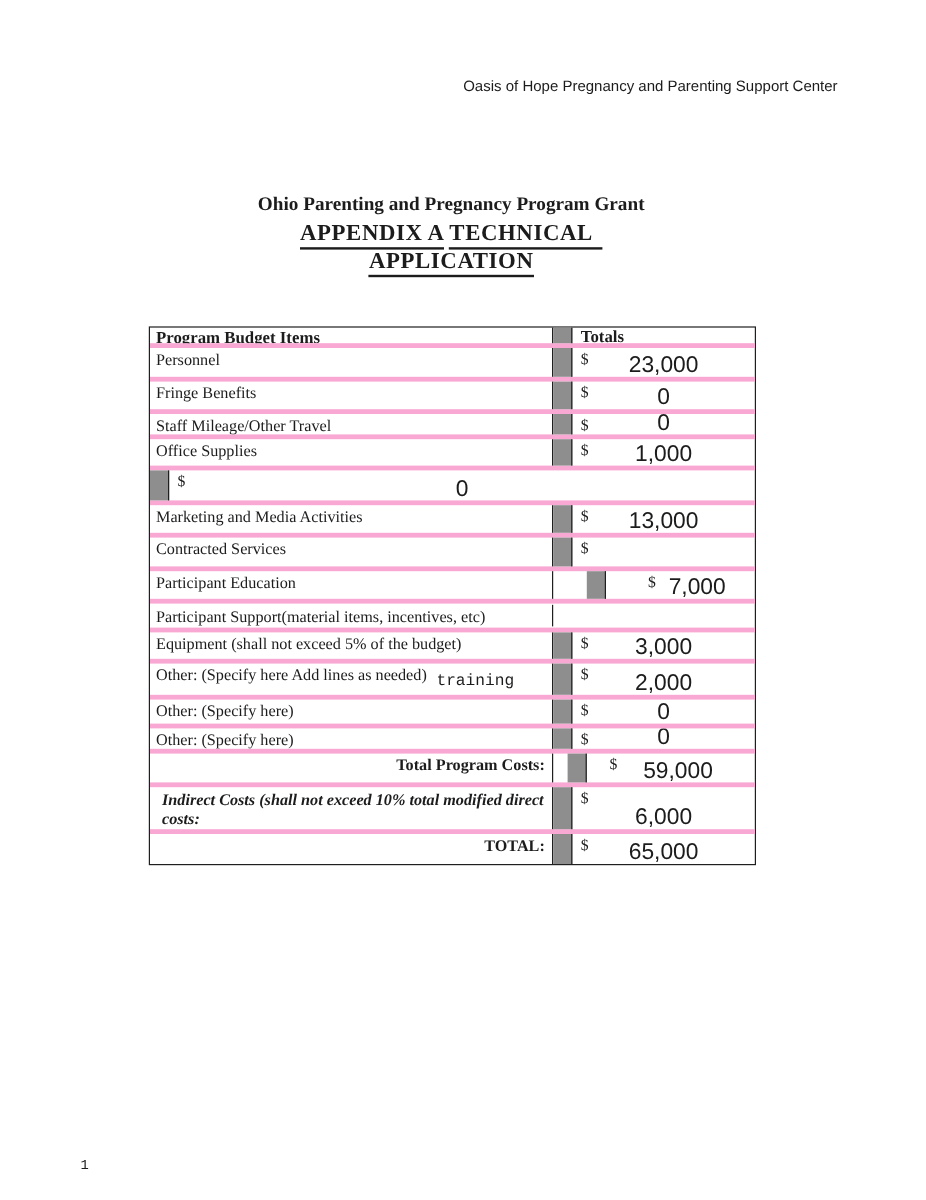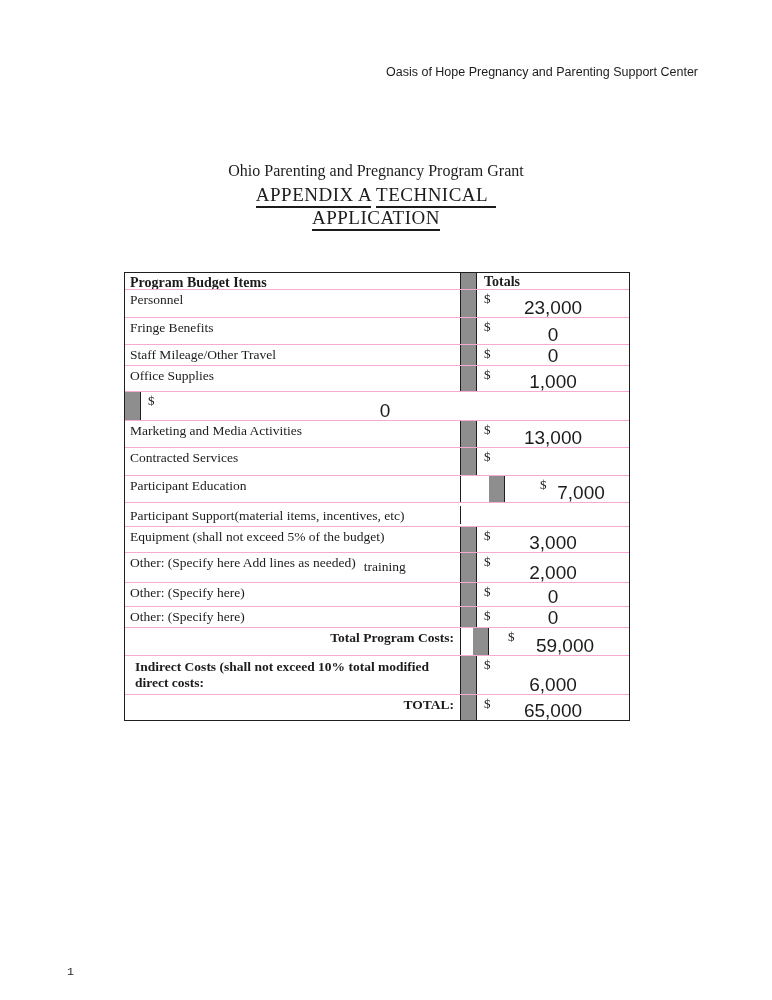--- a/index.html
+++ b/index.html
@@ -34,36 +34,36 @@
     font-size: 12.5px;
     white-space: nowrap;
   }
 
   
   .title-block {
     position: absolute;
     left: 0; top: 161px;
     width: 752px;
     text-align: center;
-    font-weight: normal;
+    font-weight: bold;
   }
   .title-line1 { font-size: 16px; line-height: 20px; }
   .title-line2 { font-size: 19px; line-height: 23px; margin-top: 2px; letter-spacing: 0.5px; }
   .title-line3 { font-size: 19px; line-height: 23px; letter-spacing: 0.5px; }
   .uline { border-bottom: 2px solid #1c1c1c; padding-bottom: 1px; }
   .uline-trail { padding-right: 8px; }
 
   
   .budget-table {
     position: absolute;
     left: 124px; top: 272px;
     width: 506px;
     border: 1px solid #1f1f1f;
   }
-  .t-row { display: flex; border-bottom: 1px solid #f9a8d4; }
+  .t-row { display: flex; border-bottom: 4px solid #f9a8d4; }
   .t-row:last-child { border-bottom: none; }
   .t-row:nth-child(1)  { height: 17px; }
   .t-row:nth-child(2)  { height: 28px; }
   .t-row:nth-child(3)  { height: 27px; }
   .t-row:nth-child(4)  { height: 21px; }
   .t-row:nth-child(5)  { height: 26px; }
   .t-row:nth-child(6)  { height: 29px; }
   .t-row:nth-child(7)  { height: 27px; }
   .t-row:nth-child(8)  { height: 28px; }
   .t-row:nth-child(9)  { height: 27px; gap: 28px; }
@@ -90,37 +90,37 @@
     border-right: 1px solid #1f1f1f;
   }
   .cell-total {
     flex: 1;
     position: relative;
     overflow: hidden;
   }
   .cell-label.head, .cell-total.head { font-weight: bold; font-size: 14px; }
   .cell-total.head { padding: 1px 0 0 7px; }
   .cell-label.right-bold { font-weight: bold; text-align: right; padding-right: 6px; }
-  .cell-label.indirect-bold { font-weight: bold; padding-left: 10px; padding-top: 3px; }
+  .cell-label.indirect-bold { font-weight: bold; padding-left: 10px; padding-top: 3px; font-style: italic; }
   .dollar {
     position: absolute;
     top: 1px; left: 7px;
     font-size: 13px;
   }
   .amount {
     position: absolute;
     bottom: 2px; left: 0;
     width: 100%;
     text-align: center;
     font-family: "Liberation Sans", sans-serif;
     font-size: 19px;
     line-height: 15px;
   }
   .filled-value {
-    font-family: Liberation Serif, serif;
+    font-family: Liberation Mono, monospace;
     font-size: 13.5px;
     position: relative;
     top: 4px;
     margin-left: 8px;
   }
 
   .page-number {
     position: absolute;
     left: 67px; top: 965px;
     font-family: "Liberation Mono", monospace;

